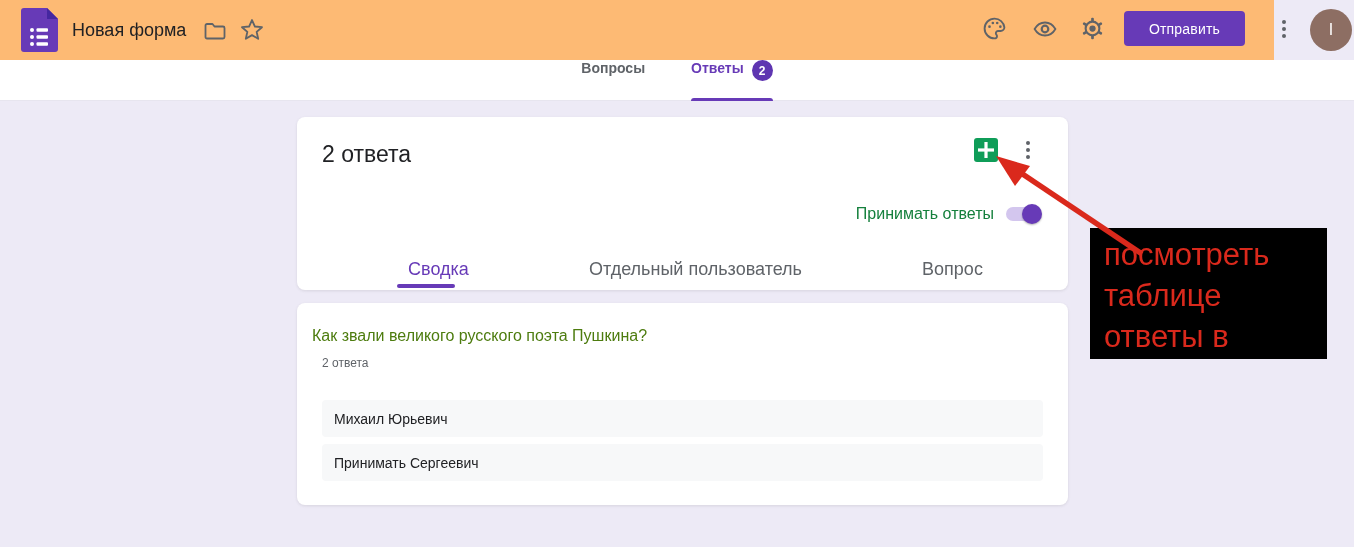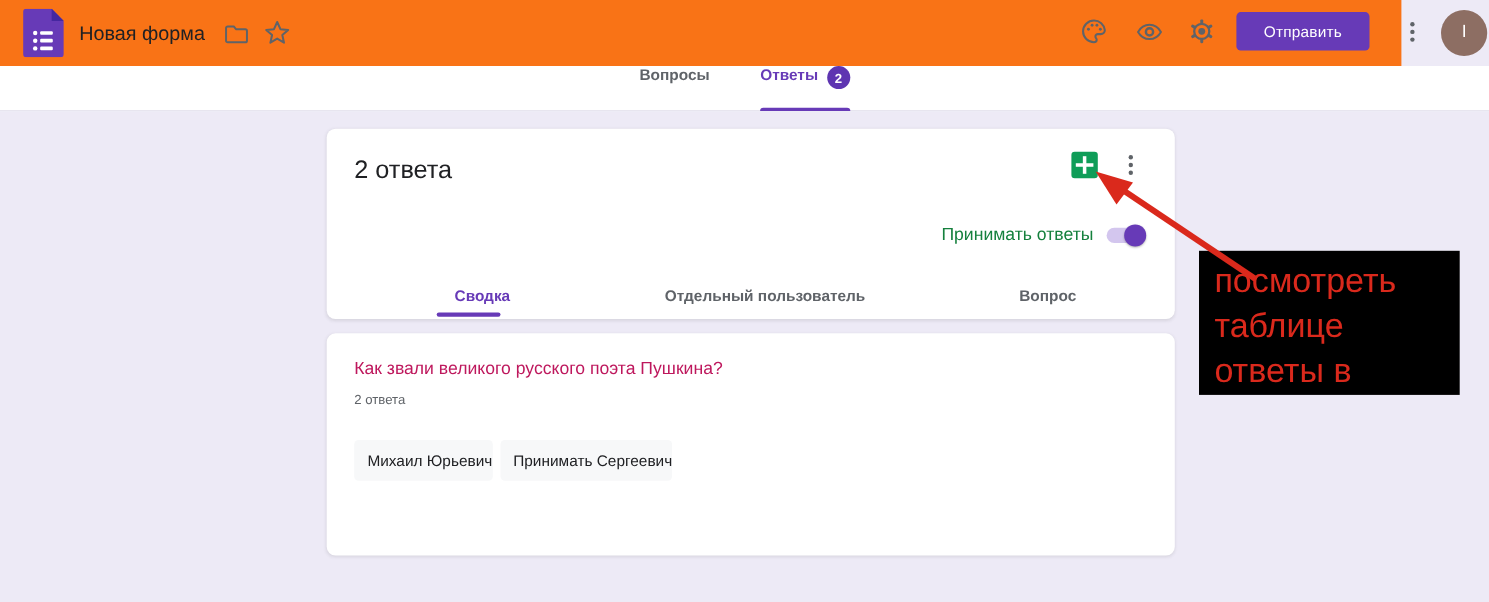--- a/index.html
+++ b/index.html
@@ -7,21 +7,21 @@
   body {
     font-family:"Liberation Sans","DejaVu Sans",sans-serif;
     background:#edeaf6;
     position:relative;
     overflow:hidden;
     color:#202124;
   }
   
   .topbar {
     position:absolute; left:0; top:0; width:1274px; height:60px;
-    background:#f97316; display:flex; align-items:center;
+    background:#fdba74; display:flex; align-items:center;
   }
   .logo { position:absolute; left:21px; top:8px; width:37px; height:44px; }
   .form-title { position:absolute; left:72px; top:0; height:60px; display:flex; align-items:center;
     font-size:18px; color:#202124; }
   .tb-icon { position:absolute; top:18px; width:24px; height:24px; cursor:pointer; }
   .tb-icon svg { display:block; }
   .folder-ic { left:203px; top:19px; }
   .star-ic   { left:239px; top:17px; }
   .palette-ic{ left:982px; top:16px; }
   .eye-ic    { left:1032px; top:17px; }
@@ -70,29 +70,29 @@
   .kebab-card { left:722px; top:21px; }
   .accept-row { position:absolute; right:28px; top:88px; display:flex; align-items:center; gap:12px; }
   .accept-label { font-size:16px; color:#15803d; }
   .toggle { position:relative; width:34px; height:14px; border-radius:7px; background:#d3c6ee; cursor:pointer; }
   .toggle .knob {
     position:absolute; right:-2px; top:-3px; width:20px; height:20px; border-radius:50%;
     background:#673ab7; box-shadow:0 1px 2px rgba(0,0,0,.3);
   }
   .subtabs { position:absolute; left:0; bottom:0; width:100%; height:42px; display:flex; }
   .subtab { flex:1; position:relative; display:flex; align-items:center; justify-content:center;
-    font-size:14px; font-weight:bold; color:#5f6368; cursor:pointer;padding-left:26px; }
+    font-size:18px; font-weight:normal; color:#5f6368; cursor:pointer;padding-left:26px; }
   .subtab.active { color:#673ab7; }
   .subtab .underline {
     position:absolute; bottom:2px; left:50%; transform:translateX(-50%);
     width:58px; height:4px; border-radius:3px; background:#673ab7;
   }
-  .question-title { position:absolute; left:25px; top:24px; font-size:16px; color:#be185d; }
+  .question-title { position:absolute; left:15px; top:24px; font-size:16px; color:#4d7c0f; }
   .question-count { position:absolute; left:25px; top:53px; font-size:12px; color:#5f6368; }
-  .answers { position:absolute; left:25px; top:97px; width:721px; display:flex; flex-direction:row; gap:7px; }
+  .answers { position:absolute; left:25px; top:97px; width:721px; display:flex; flex-direction:column; gap:7px; }
   .answer-row {
     height:37px; background:#f7f8f9; border-radius:4px; display:flex; align-items:center;
     padding-left:12px; font-size:14px; color:#202124;
   }
   
   .annotation-box {
     position:absolute; left:1090px; top:228px; width:237px; height:131px;
     background:#000000; padding:6px 0 0 14px;
   }
   .annotation-box .ln { font-size:31px; line-height:41px; color:#da291c; }

